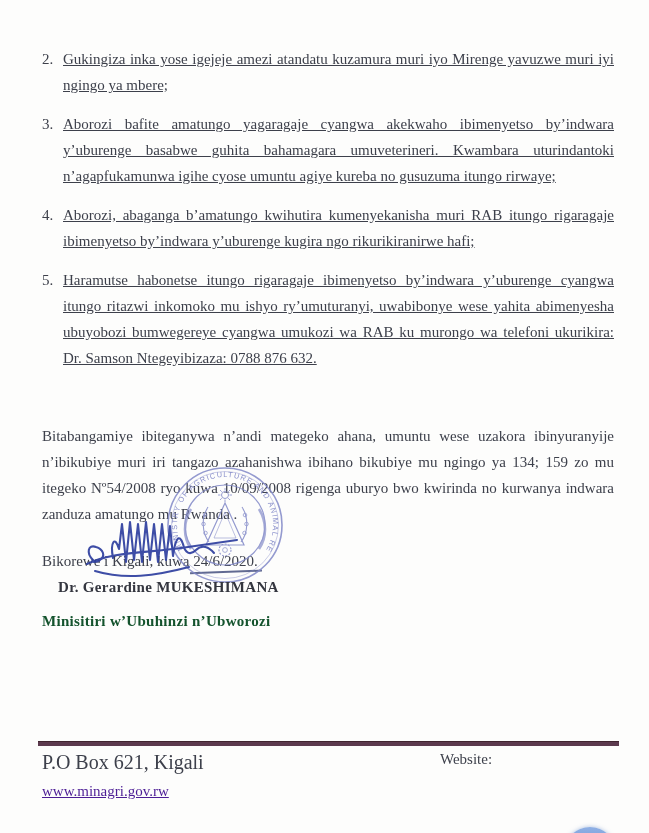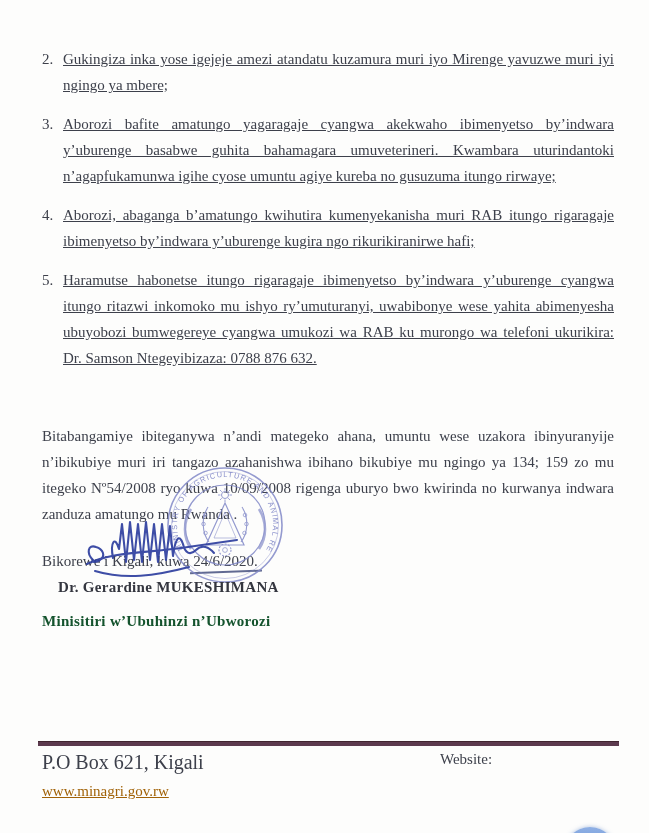--- a/index.html
+++ b/index.html
@@ -117,21 +117,21 @@
     left: 423px;
     top: 751px;
     font-size: 15px;
     margin-left: 17px;
   }
   .footer-link {
     position: absolute;
     left: 42px;
     top: 783px;
     font-size: 15px;
-    color: #a16207;
+    color: #4c1d95;
     text-decoration: underline;
     cursor: pointer;
   }
   .chat-widget {
     position: absolute;
     left: 564px;
     top: 827px;
     width: 52px;
     height: 52px;
     border-radius: 50%;

